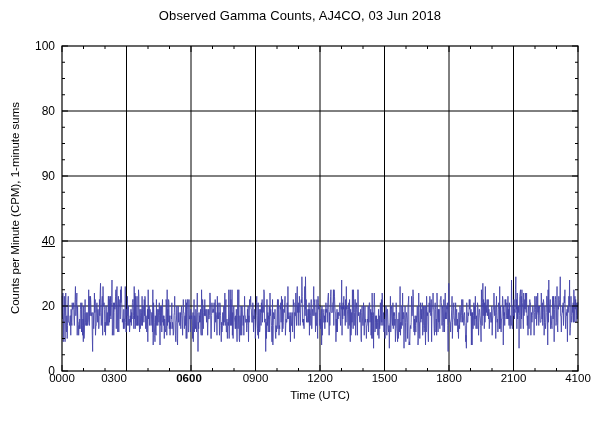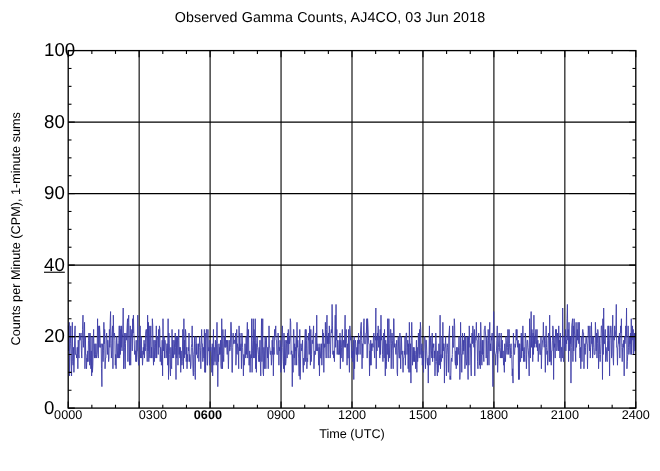--- a/index.html
+++ b/index.html
@@ -61,25 +61,25 @@
     color: #000;
     white-space: nowrap;
   }
   .plot-svg {
     position: absolute;
     left: 0;
     top: 0;
   }
   .ytick-label {
     position: absolute;
-    font-size: 17px;
-    color: #000;
+    font-size: 12px;
+    color: #000;
+    text-align: right;
     white-space: nowrap;
     transform: translateY(-50%);
-    margin-left: 40px;
   }
   .xtick-label {
     position: absolute;
     font-size: 11.5px;
     color: #000;
     text-align: center;
     white-space: nowrap;
     transform: translateX(-50%);
     top: 372px;
   }
@@ -212,23 +212,23 @@
   <div id="ytick-labels">
       <div class="ytick-label" style="top: 371px; left: 0px; width: 55px;">0</div>
       <div class="ytick-label" style="top: 306px; left: 0px; width: 55px;">20</div>
       <div class="ytick-label" style="top: 241px; left: 0px; width: 55px; text-decoration: underline;">40</div>
       <div class="ytick-label" style="top: 176px; left: 0px; width: 55px;">90</div>
       <div class="ytick-label" style="top: 111px; left: 0px; width: 55px;">80</div>
       <div class="ytick-label" style="top: 46px; left: 0px; width: 55px;">100</div>
     </div>
   <div id="xtick-labels">
       <div class="xtick-label" style="left: 62px;">0000</div>
-      <div class="xtick-label" style="left: 139px;">0300</div>
+      <div class="xtick-label" style="left: 114px;">0300</div>
       <div class="xtick-label" style="left: 189px; font-weight: bold;">0600</div>
       <div class="xtick-label" style="left: 255.5px;">0900</div>
       <div class="xtick-label" style="left: 320px;">1200</div>
       <div class="xtick-label" style="left: 384.5px;">1500</div>
       <div class="xtick-label" style="left: 449px;">1800</div>
       <div class="xtick-label" style="left: 513.5px;">2100</div>
-      <div class="xtick-label" style="left: 578px;">2400</div>
+      <div class="xtick-label" style="left: 578px;">4100</div>
     </div>
 
 </div>
 
 </body></html>

